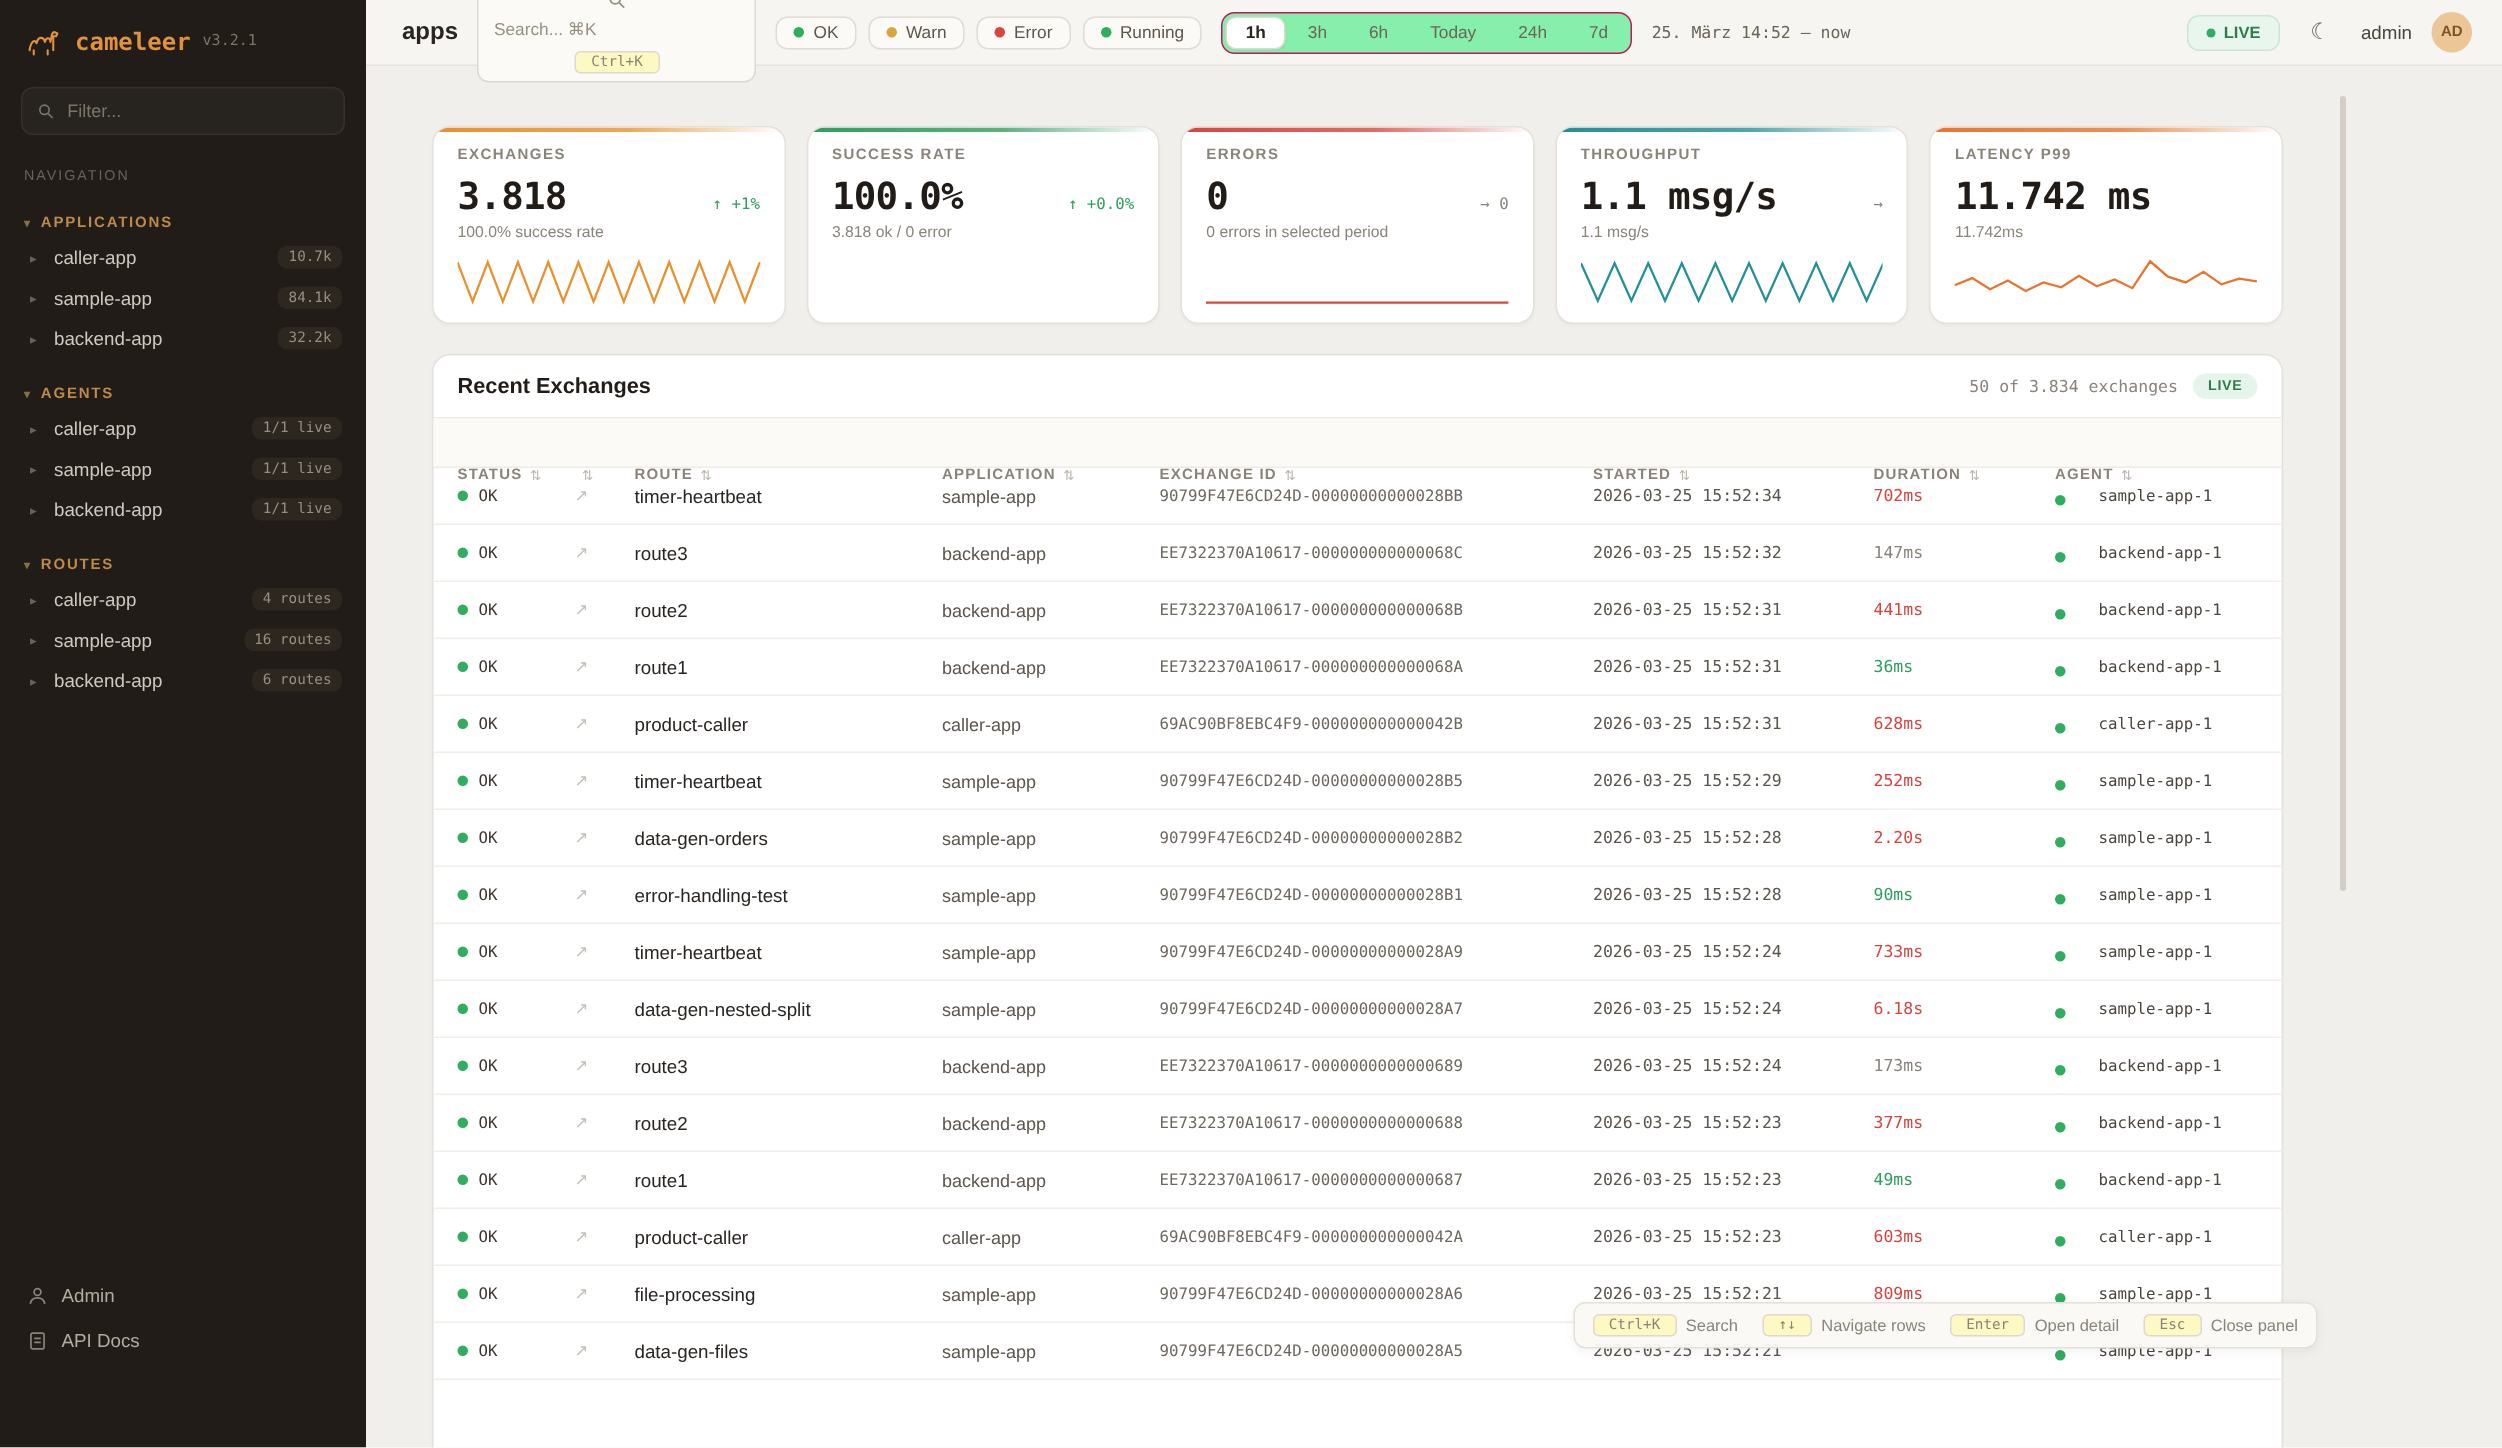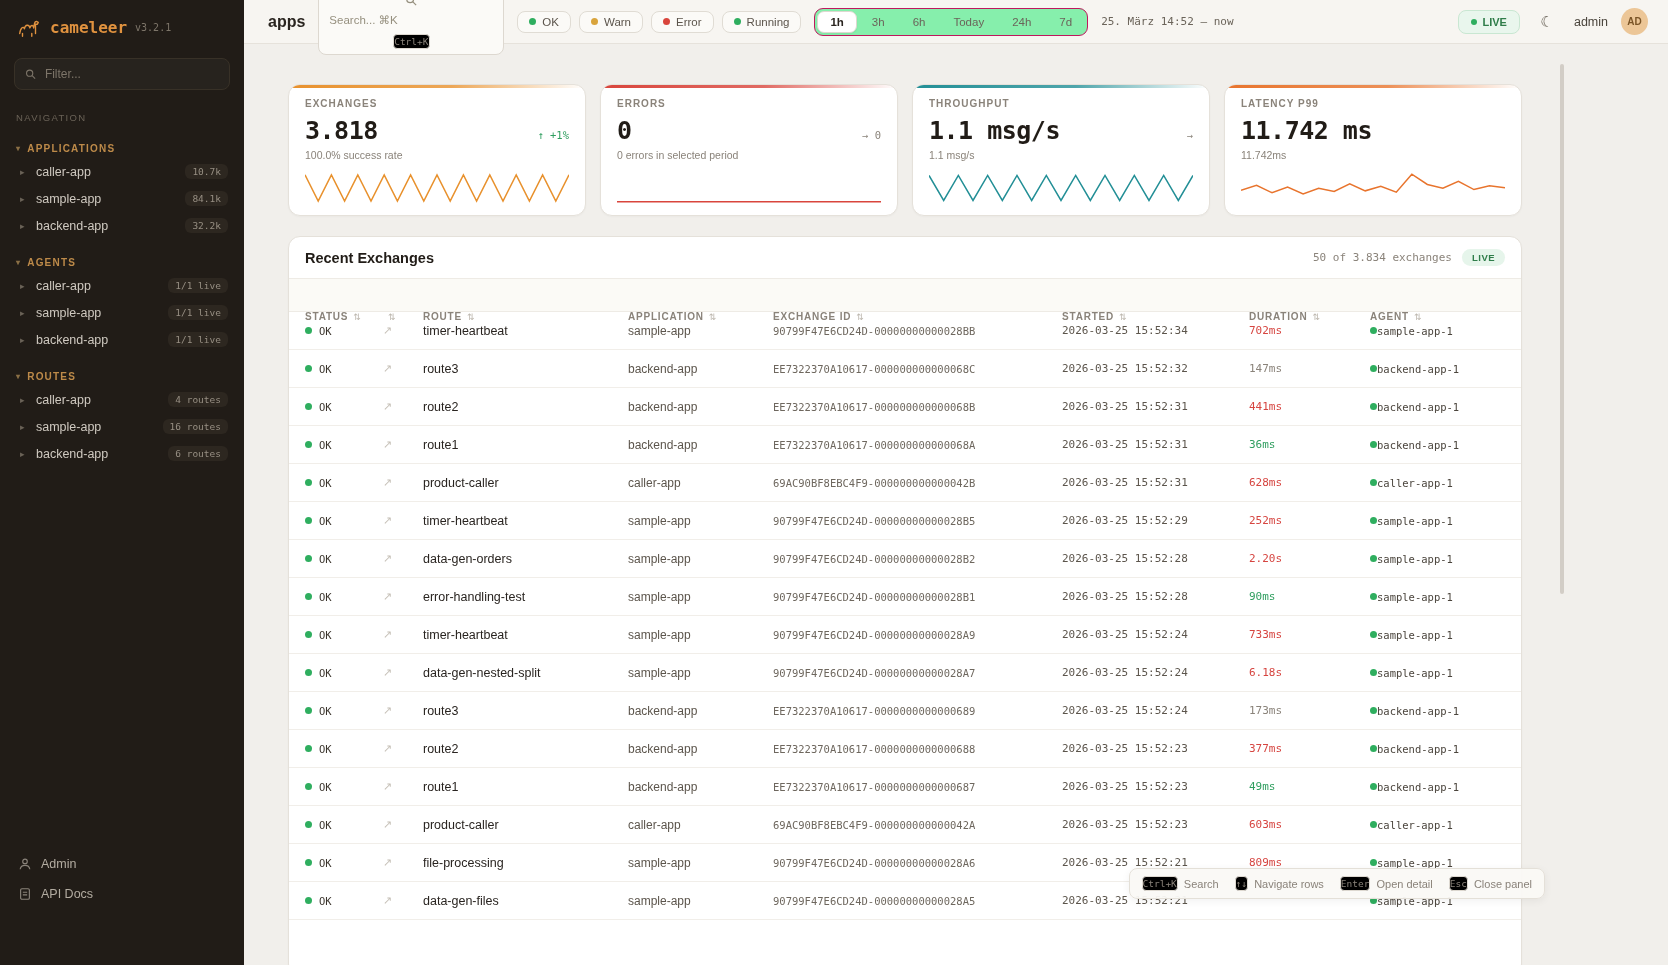--- a/index.html
+++ b/index.html
@@ -29,21 +29,21 @@
   .side-footer { margin-top: auto; padding: 10px 18px 64px; display: flex; flex-direction: column; gap: 16px; }
   .foot-item { display: flex; align-items: center; gap: 9px; font-size: 12.5px; color: #b3aca1; cursor: pointer; }
 
   
   main { flex: 1; position: relative; height: 100%; }
   .topbar { height: 44px; background: #f7f5f1; border-bottom: 1px solid #e6e2db; display: flex; align-items: center; padding: 0 20px 0 24px; gap: 13px; }
   .page-title { font-weight: bold; font-size: 16px; color: #2a2520; }
   .searchbox { display: flex; align-items: center; gap: 7px; border: 1px solid #ddd8d0; background: #fbfaf7; border-radius: 8px; padding: 5px 8px; width: 186px; flex-direction: column; }
   .searchbox input { border: none; outline: none; background: transparent; font-size: 11.5px; color: #4a443c; width: 100%; font-family: inherit; }
   .searchbox input::placeholder { color: #96907f; }
-  .kbd { font-family: "DejaVu Sans Mono", monospace; font-size: 9.5px; color: #8a837a; border: 1px solid #ddd8d0; border-radius: 4px; padding: 1px 0; background: #000000; white-space: nowrap; }
+  .kbd { font-family: "DejaVu Sans Mono", monospace; font-size: 9.5px; color: #8a837a; border: 1px solid #ddd8d0; border-radius: 4px; padding: 1px 10px; background: #fef9c3; white-space: nowrap; }
   .chips { display: flex; gap: 8px; }
   .chip { display: flex; align-items: center; gap: 6px; border: 1px solid #e0dcd4; background: #fbfaf7; border-radius: 8px; padding: 4px 11px; font-size: 11.5px; color: #5c554c; cursor: pointer; font-family: inherit; }
   .dot { width: 7px; height: 7px; border-radius: 50%; display: inline-block; }
   .seg { display: flex; background: #86efac; border: 1px solid #be185d; border-radius: 9px; padding: 2px; gap: 2px; }
   .seg button { border: 1px solid transparent; background: transparent; font-size: 11.5px; color: #6b645a; padding: 4px 12px; border-radius: 7px; cursor: pointer; font-family: inherit; }
   .seg button.active { background: #fff; border-color: #ddd8d0; color: #2a2520; font-weight: bold; box-shadow: 0 1px 2px rgba(0,0,0,.05); }
   .period { font-family: "DejaVu Sans Mono", monospace; font-size: 11px; color: #6b645a; cursor: pointer; white-space: nowrap; }
   .spacer { flex: 1; }
   .live-btn { display: flex; align-items: center; gap: 6px; background: #e9f6ed; border: 1px solid #c9e7d2; color: #2f7d4a; font-weight: bold; font-size: 11px; padding: 5px 12px; border-radius: 8px; cursor: pointer; font-family: inherit; }
   .live-dot { width: 6px; height: 6px; border-radius: 50%; background: #2fae5f; }
@@ -81,21 +81,21 @@
   .status-dot, .agent-dot { background: #2fae5f; }
   .c-open { color: #c6c0b7; font-size: 11px; }
   .c-route { font-size: 12.5px; color: #292420; }
   .c-app { font-size: 12px; color: #5c554c; }
   .c-exid { font-family: "DejaVu Sans Mono", monospace; font-size: 10.5px; color: #6e675e; }
   .c-start { font-family: "DejaVu Sans Mono", monospace; font-size: 11px; color: #5c554c; }
   .c-dur { font-family: "DejaVu Sans Mono", monospace; font-size: 11px; color: #8a837a; }
   .c-dur.slow { color: #d64540; }
   .c-dur.normal { color: #8a837a; }
   .c-dur.fast { color: #2f9e5f; }
-  .c-agent { display: flex; align-items: center; gap: 0; font-family: "DejaVu Sans Mono", monospace; font-size: 10.5px; color: #4a443c; }
+  .c-agent { display: flex; align-items: flex-end; gap: 22px; font-family: "DejaVu Sans Mono", monospace; font-size: 10.5px; color: #4a443c; }
 
   
   .hints { position: fixed; right: 123px; bottom: 66px; display: flex; gap: 16px; align-items: center; background: rgba(250,249,246,.95); border: 1px solid #e4e0d8; border-radius: 8px; padding: 7px 12px; box-shadow: 0 2px 8px rgba(0,0,0,.06); }
   .hint { display: flex; align-items: center; gap: 6px; font-size: 11px; color: #8a837a; white-space: nowrap; }
   .scrollbar-thumb { position: fixed; right: 104px; top: 64px; width: 4px; height: 530px; background: #d2cdc6; border-radius: 2px; }
 </style>
 </head>
 <body>
 
 <div class="app">
@@ -295,20 +295,30 @@
             <div class="value-row">
               <span class="card-value">3.818</span>
               <span class="card-delta up">↑ +1%</span>
             </div>
             <div class="card-sub">100.0% success rate</div>
             <svg class="spark" viewBox="0 0 100 38" preserveAspectRatio="none">
               <polyline points="0.00,7.84 5.00,34.08 10.00,7.84 15.00,34.08 20.00,7.84 25.00,34.08 30.00,7.84 35.00,34.08 40.00,7.84 45.00,34.08 50.00,7.84 55.00,34.08 60.00,7.84 65.00,34.08 70.00,7.84 75.00,34.08 80.00,7.84 85.00,34.08 90.00,7.84 95.00,34.08 100.00,7.84" fill="none" stroke="#e8912d" stroke-width="1.5" vector-effect="non-scaling-stroke"></polyline>
             </svg>
           </div>
 
+          <div class="card">
+            <div class="card-accent" style="background: linear-gradient(90deg, rgb(47, 158, 95) 0%, rgba(47, 158, 95, 0.8) 55%, rgba(255, 255, 255, 0) 100%);"></div>
+            <div class="card-title">SUCCESS RATE</div>
+            <div class="value-row">
+              <span class="card-value">100.0%</span>
+              <span class="card-delta up">↑ +0.0%</span>
+            </div>
+            <div class="card-sub">3.818 ok / 0 error</div>
+            <svg class="spark" viewBox="0 0 100 38" preserveAspectRatio="none"></svg>
+          </div>
 
           <div class="card">
             <div class="card-accent" style="background: linear-gradient(90deg, rgb(217, 69, 60) 0%, rgba(217, 69, 60, 0.8) 55%, rgba(255, 255, 255, 0) 100%);"></div>
             <div class="card-title">ERRORS</div>
             <div class="value-row">
               <span class="card-value">0</span>
               <span class="card-delta flat">→ 0</span>
             </div>
             <div class="card-sub">0 errors in selected period</div>
             <svg class="spark" viewBox="0 0 100 38" preserveAspectRatio="none">

